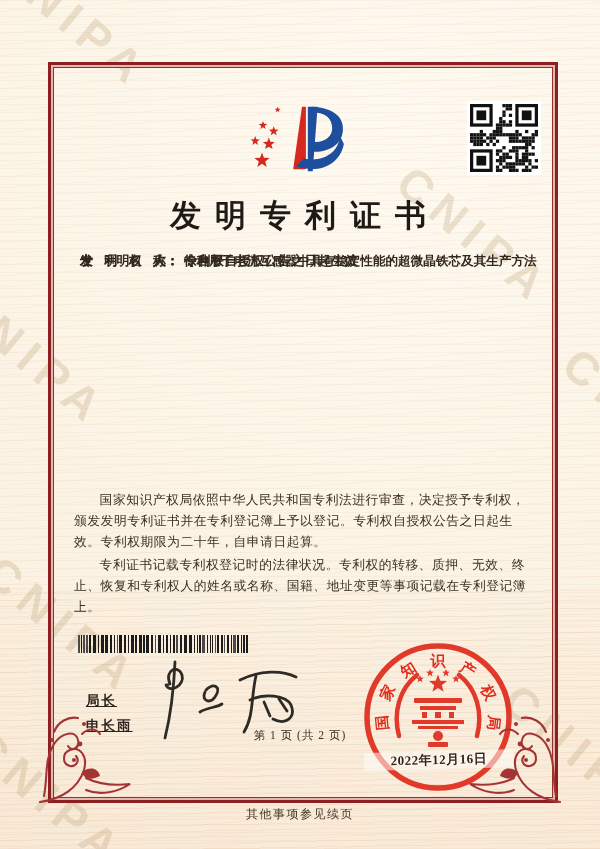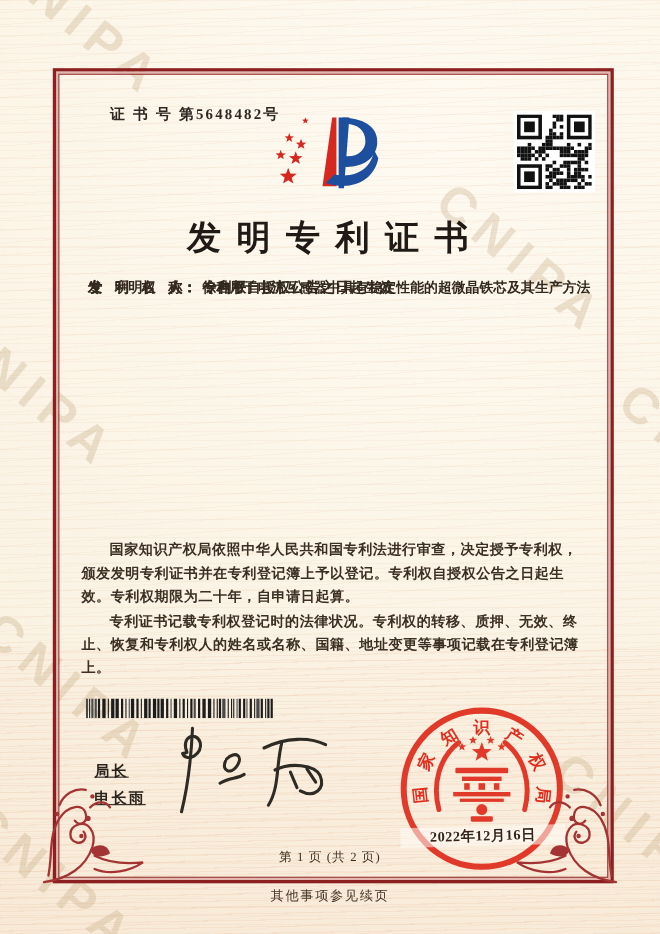--- a/index.html
+++ b/index.html
@@ -29,35 +29,35 @@
       font-weight:700;letter-spacing:14px;padding-left:10px;color:#1f1a15;margin-top:14px;}
   .fields{position:absolute;left:80px;top:252px;width:452px;height:240px;font-size:13px;color:#33281e;}
   .f-row{position:absolute;left:0;white-space:nowrap;font-weight:600;}
   .r0{top:0}.r1{top:40}.r2{top:75}.r3{top:110}.r4{top:144}.r5{top:180}.r6{top:213}
   .f-label{display:inline-block;width:86px;text-align:justify;text-align-last:justify;vertical-align:bottom;}
   .f-colon{display:inline-block;}
   .f-value{margin-left:5px;letter-spacing:0.4px;}
   .r0 .f-value{font-size:12.6px;letter-spacing:0;}
   .f-right{position:absolute;left:226px;top:0;white-space:nowrap;}
   .paras{position:absolute;left:74px;top:490px;width:454px;font-size:12.8px;line-height:1.64;
-      color:#3c2f24;font-weight:bold;}
+      color:#3c2f24;}
   .paras p{margin:0 0 2px 0;text-indent:2em;letter-spacing:0.5px;}
   .barcode{position:absolute;left:78px;top:635px;width:174px;height:18px;}
   .signer{position:absolute;left:86px;top:688px;font-family:"Liberation Sans","DejaVu Sans",sans-serif;
       font-size:13.5px;font-weight:700;color:#2b241d;line-height:25px;letter-spacing:2px;text-decoration:underline;}
   .sig{position:absolute;left:136px;top:656px;width:184px;height:92px;}
   .seal{position:absolute;left:360px;top:639px;width:156px;height:156px;z-index:4;opacity:0.93;}
   .seal-chars{position:absolute;left:360px;top:639px;width:156px;height:156px;z-index:4;pointer-events:none;}
   .seal-ch{position:absolute;left:50%;top:50%;width:18px;height:18px;margin:-9px 0 0 -9px;
       text-align:center;font-size:15px;font-weight:700;color:#e02d1d;transform-origin:center;
       font-family:"Liberation Serif","DejaVu Serif",serif;}
   .seal-date{position:absolute;left:364px;top:751px;width:150px;text-align:center;z-index:5;
       font-size:13px;font-weight:700;color:#3a2316;letter-spacing:0.5px;transform:rotate(-1.5deg);
       text-shadow:0 0 2px #fff,0 0 3px #fff;background:rgba(255,252,246,0.55);}
-  .page-info{position:absolute;left:0;right:0;top:772px;text-align:center;font-size:11.5px;
+  .page-info{position:absolute;left:0;right:0;top:728px;text-align:center;font-size:11.5px;
       color:#39301f;letter-spacing:1px;z-index:3;}
   .note{position:absolute;left:0;right:0;top:806px;text-align:center;font-size:12px;
       color:#463726;letter-spacing:1.5px;}
   .orn{position:absolute;width:106px;height:102px;z-index:4;pointer-events:none;}
   .orn-bl{left:34px;top:704px;}
   .orn-br{left:460px;top:704px;transform:scaleX(-1);}
 </style>
 </head>
 <body>
 
@@ -72,21 +72,20 @@
   <div class="wm" style="left:-30px;top:598px;">CNIPA</div>
   <div class="wm" style="left:488px;top:726px;">CNIPA</div>
   <div class="wm" style="left:-44px;top:772px;">CNIPA</div>
 
   <div class="border-outer">
     <div class="border-inner"></div>
   </div>
 
   <div class="content">
 
-    <div class="cert-no">证 书 号 第5648482号</div>
 
     <svg class="logo" id="logo-svg" viewBox="0 0 110 80">
       <polygon points="56,6 60,6 60,70 47,70" fill="#d5281f"></polygon>
       <polygon points="62,6 72,6 67,72 62,72" fill="#1d4f9e"></polygon>
       <path d="M66,6 C90,7 99,18 98,30 C97,45 83,53 67,52 L68,42 C80,43 87,36 87,28 C87,17 78,11 65,12 Z" fill="#1d4f9e"></path>
       <path d="M95,36 C93,54 77,63 58,59 L50,67 C74,75 95,65 99,44 Z" fill="#1d4f9e"></path>
       <g id="logo-stars" fill="#d5281f">
           <polygon points="31.0,5.8 31.8,7.9 34.0,8.0 32.3,9.4 32.9,11.6 31.0,10.3 29.1,11.6 29.7,9.4 28.0,8.0 30.2,7.9"></polygon>
           <polygon points="16.0,20.4 17.1,23.4 20.4,23.6 17.8,25.6 18.7,28.7 16.0,26.9 13.3,28.7 14.2,25.6 11.6,23.6 14.9,23.4"></polygon>
           <polygon points="27.0,25.8 28.3,29.2 31.9,29.4 29.1,31.7 30.1,35.2 27.0,33.2 23.9,35.2 24.9,31.7 22.1,29.4 25.7,29.2"></polygon>

